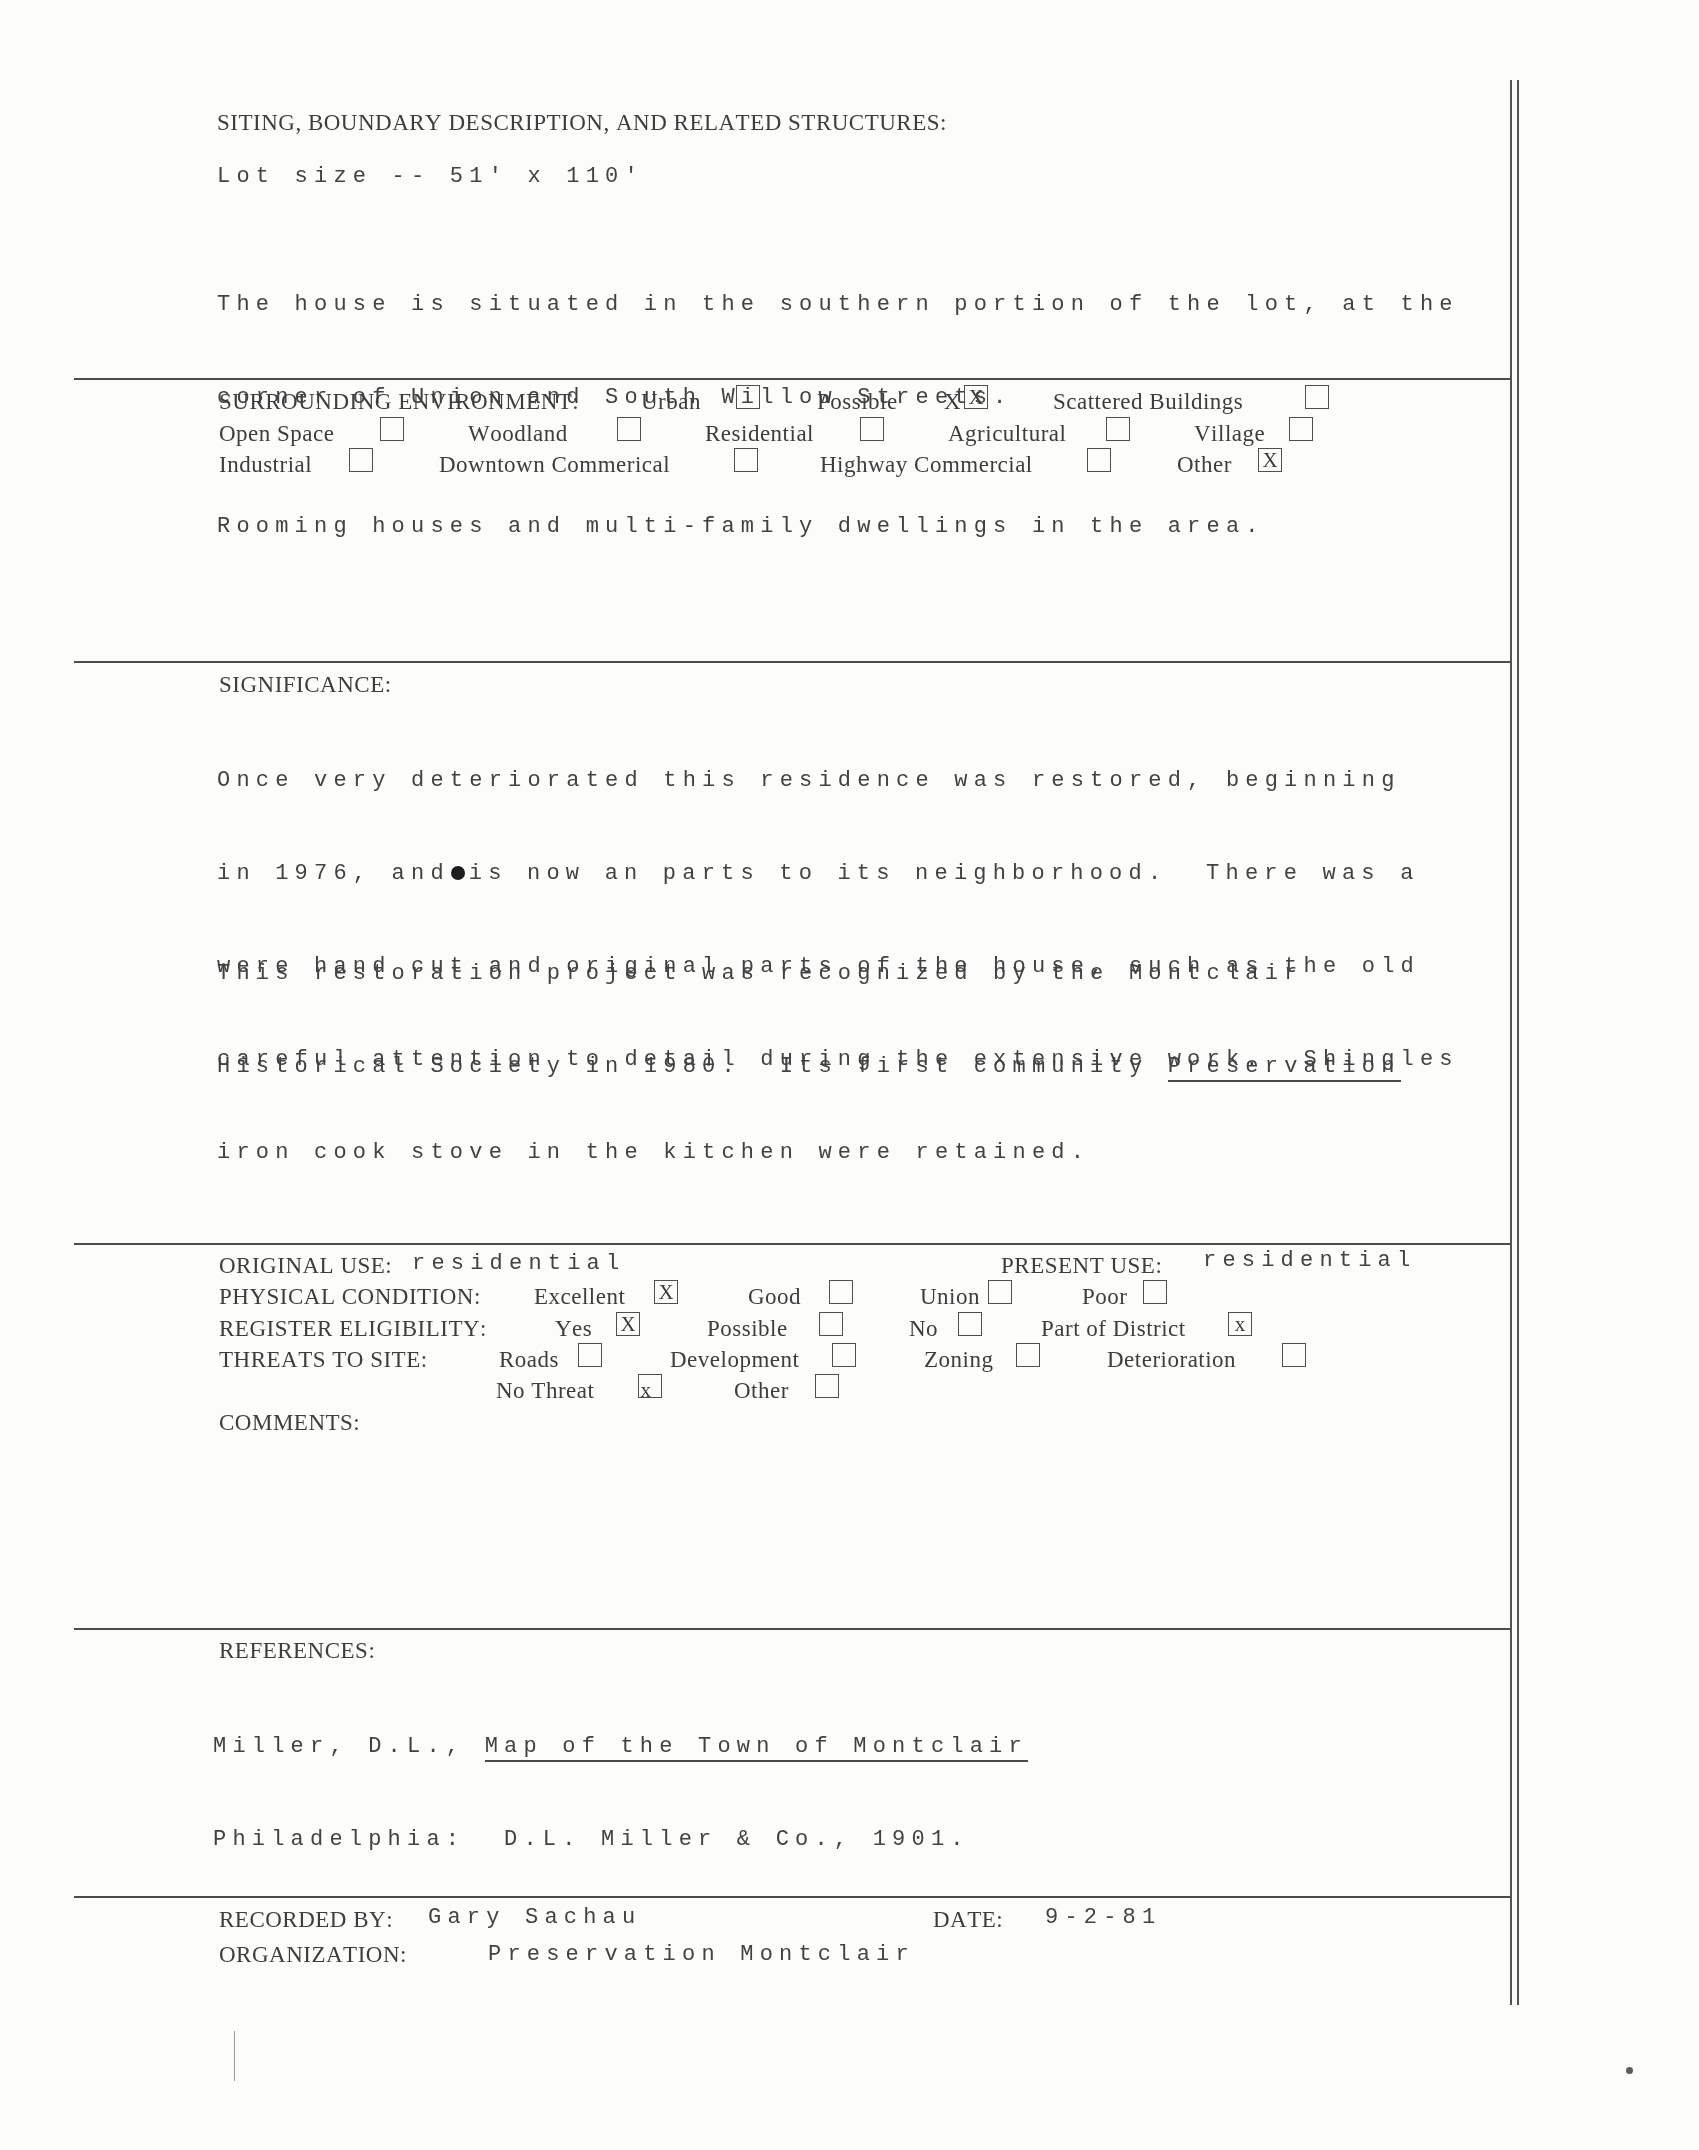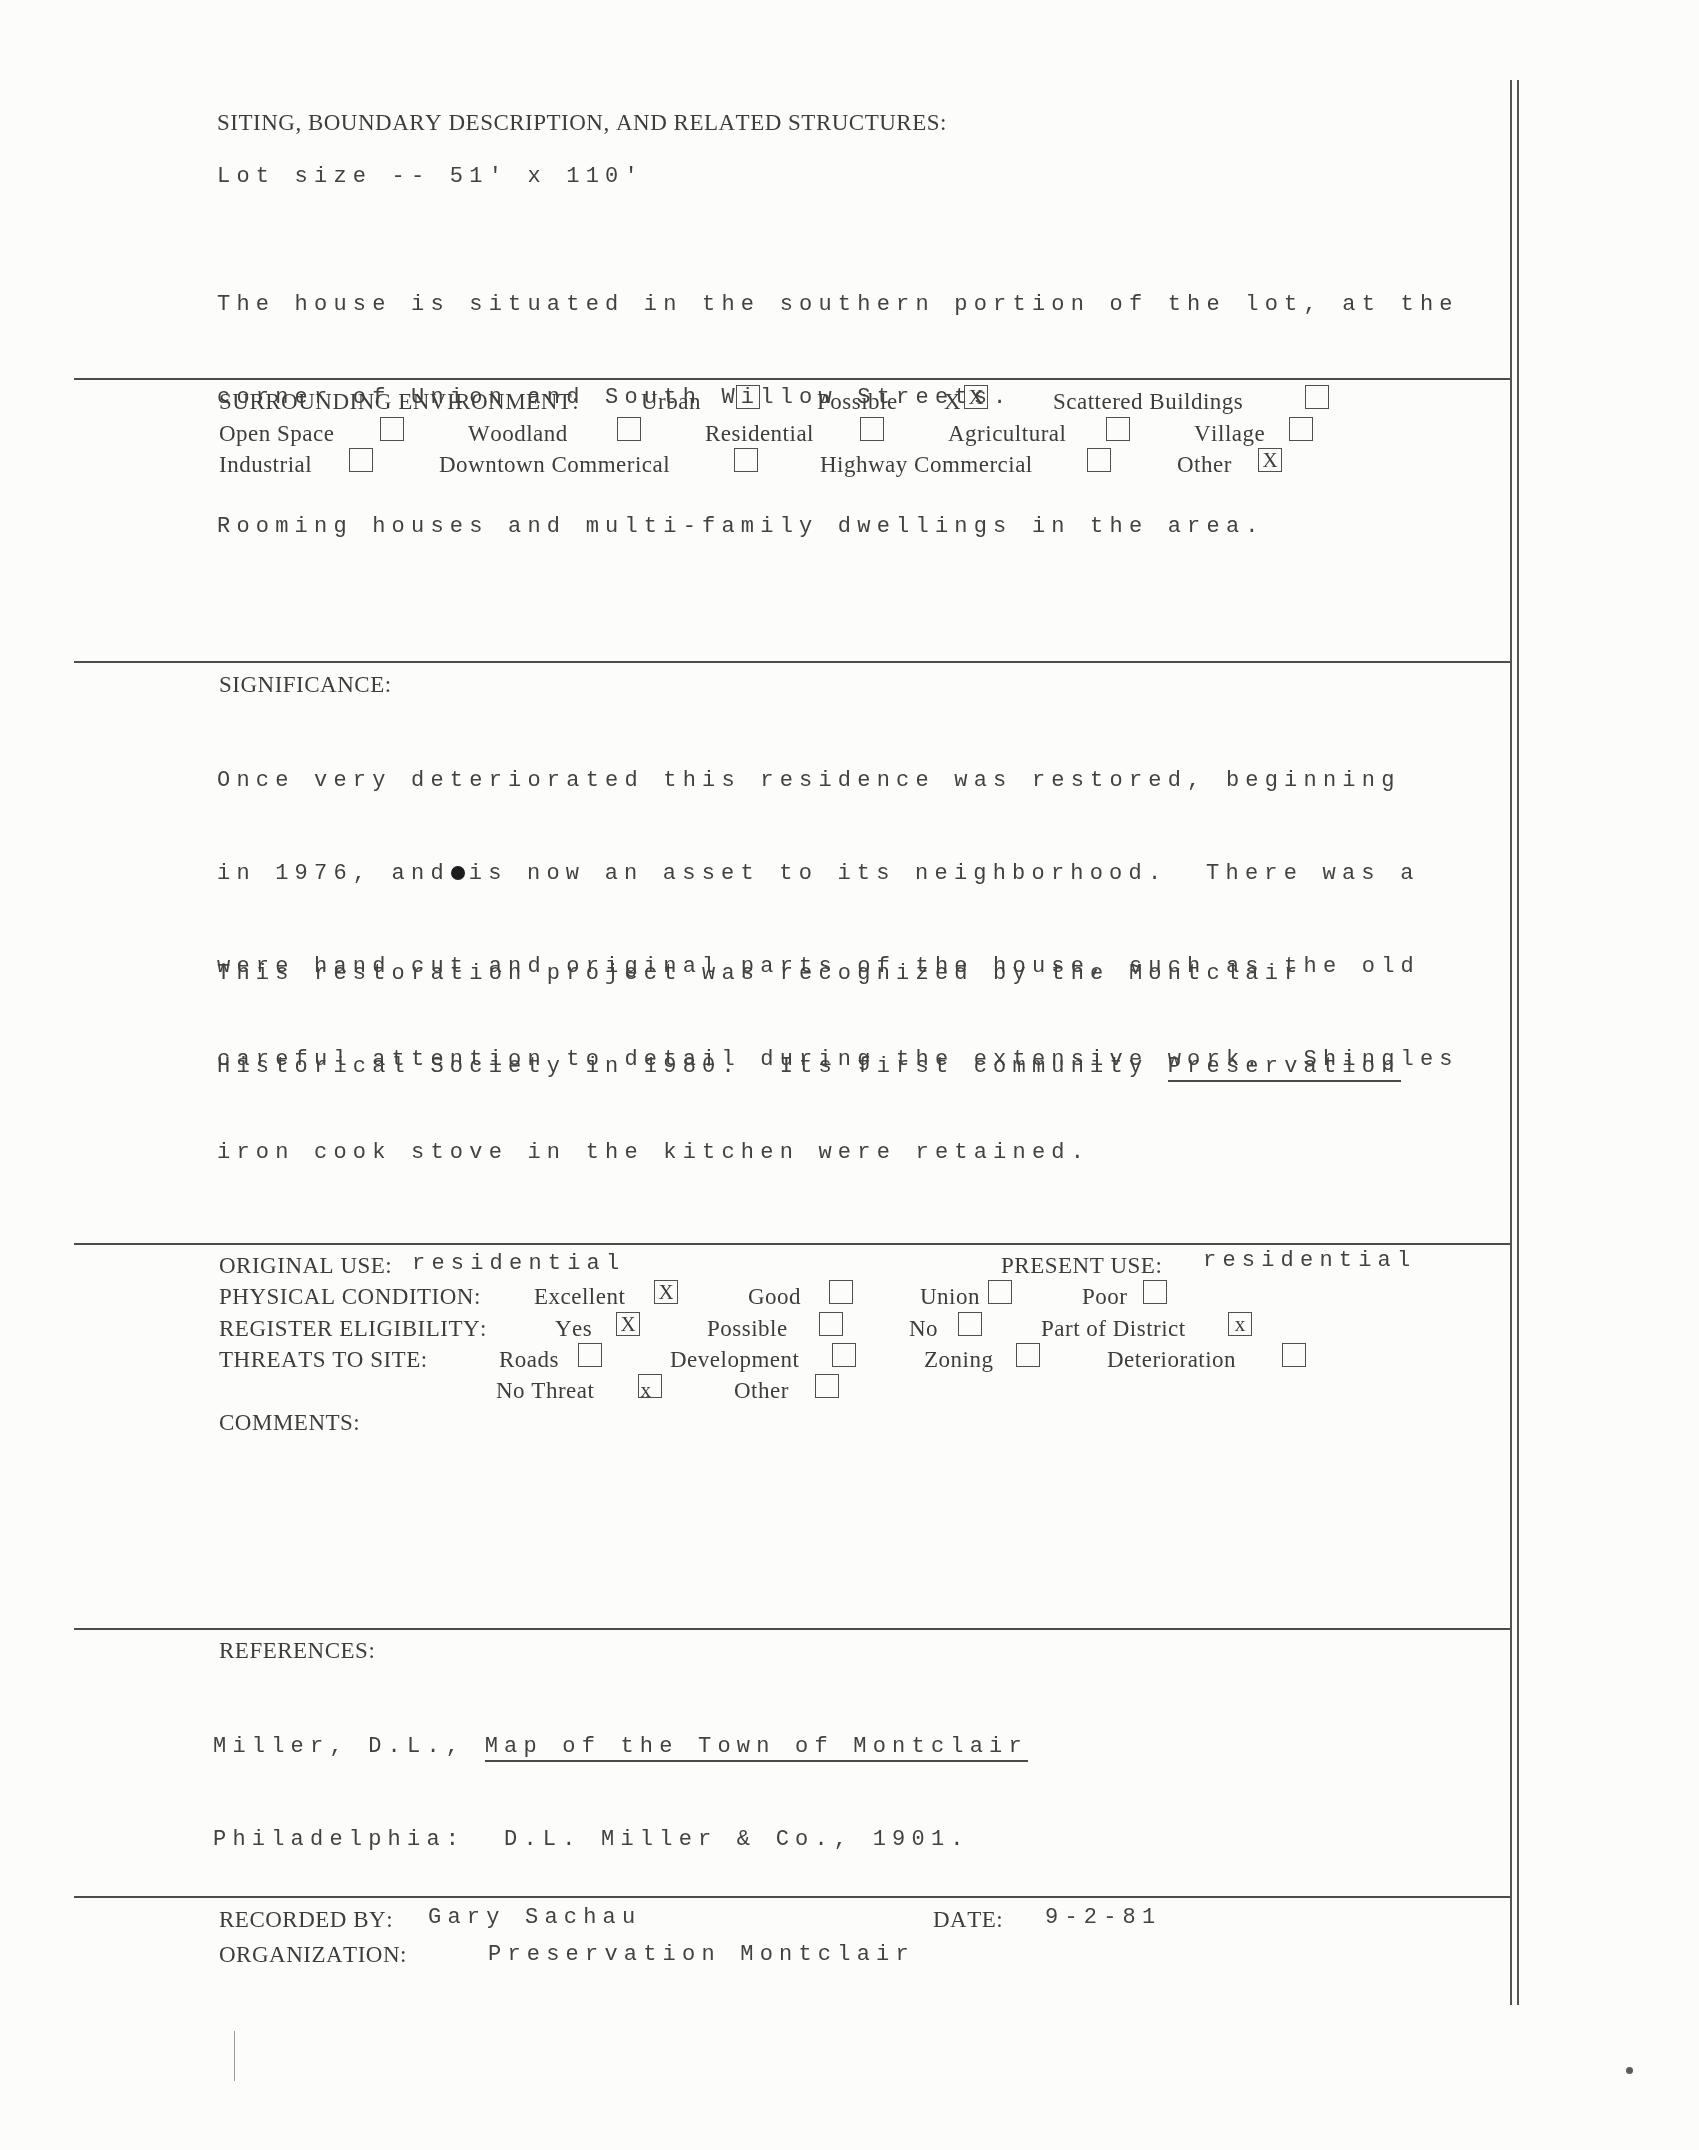--- a/index.html
+++ b/index.html
@@ -155,21 +155,21 @@
   <span class="fl" style="top:451px;left:1177px">Other</span>
   <span class="cb" style="top:451px;left:1258px">
       <span class="mk">X</span>
     </span>
 
   <span class="tt" style="top:511px;left:217px">Rooming houses and multi-family dwellings in the area.</span>
 
   <span class="fl" style="top:671px;left:219px">SIGNIFICANCE:</span>
   <div class="tt" style="top:703px;left:217px">
     <div class="tline">Once very deteriorated this residence was restored, beginning</div>
-    <div class="tline"><span>in 1976, and</span><span class="blot"></span><span>is now an asset to its neighborhood.  There was a</span></div>
+    <div class="tline"><span>in 1976, and</span><span class="blot"></span><span>is now an parts to its neighborhood.  There was a</span></div>
     <div class="tline">were hand cut and original parts of the house, such as the old</div>
     <div class="tline">careful attention to detail during the extensive work.  Shingles</div>
     <div class="tline">iron cook stove in the kitchen were retained.</div>
   </div>
   <div class="tt" style="top:896px;left:217px">
     <div class="tline">This restoration project was recognized by the Montclair</div>
     <div class="tline"><span>Historical Society in 1980.  Its first community </span><span class="ul">Preservation</span></div>
   </div>
 
   <span class="fl" style="top:1252px;left:219px">ORIGINAL USE:</span>

